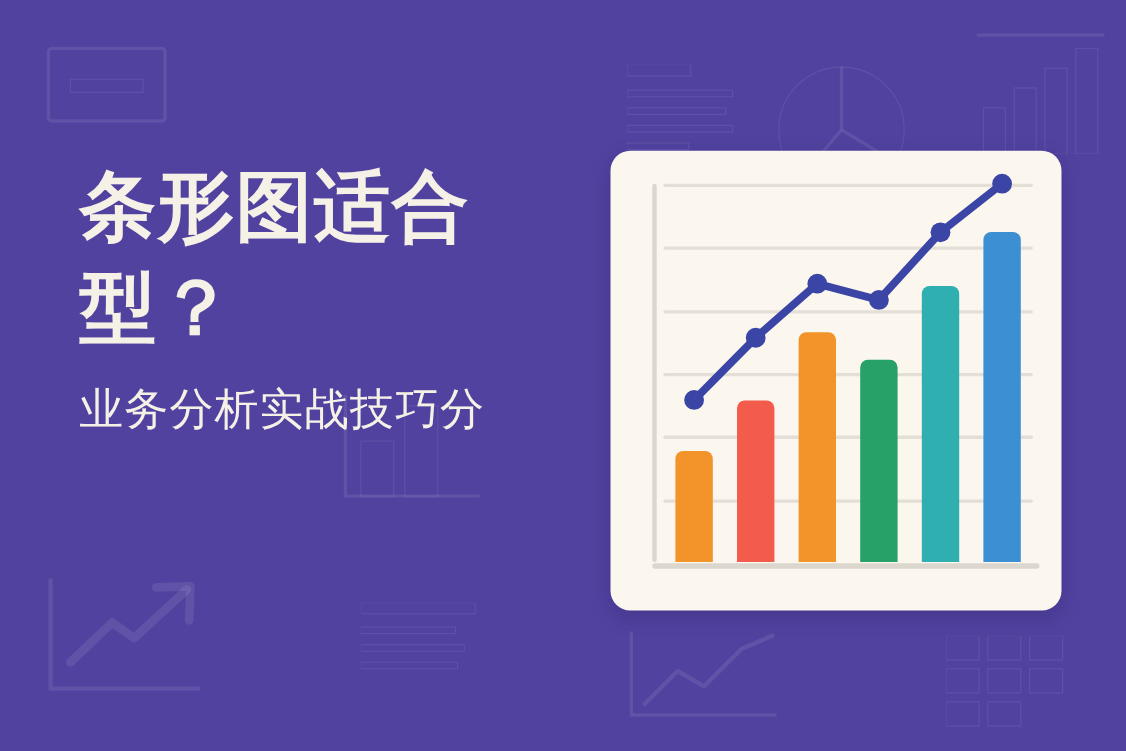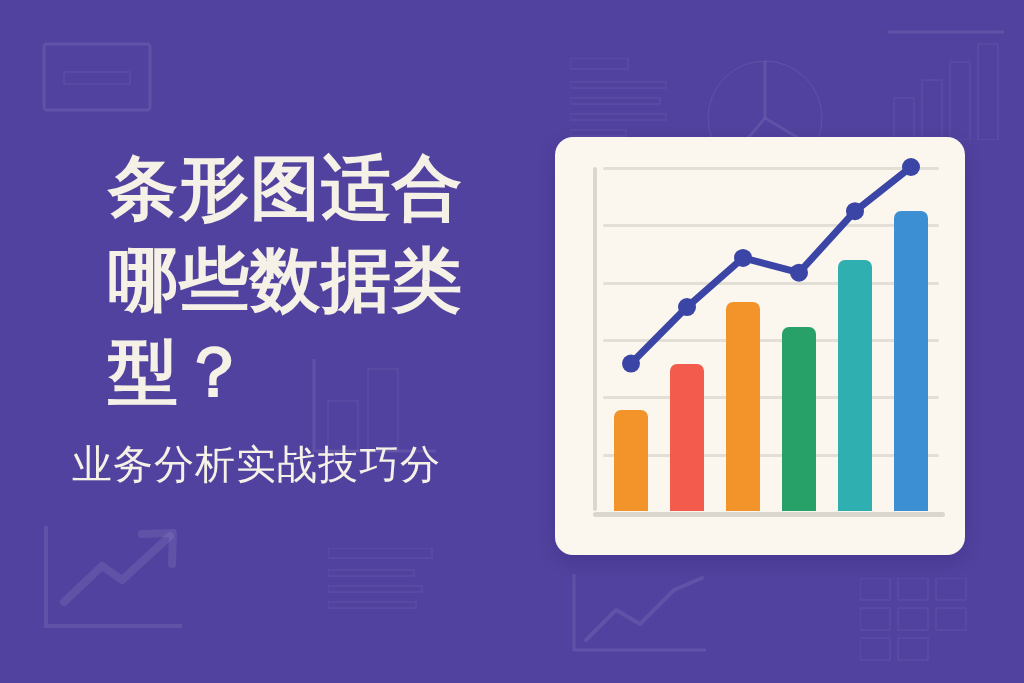--- a/index.html
+++ b/index.html
@@ -18,21 +18,20 @@
 
   
   #textblock{position:absolute;left:72px;top:142px;width:470px;}
   .title-line{
     color:#F6F1E6;
     font-size:70px;
     line-height:92px;
     font-weight:bold;
     letter-spacing:1px;
     white-space:nowrap;
-    margin-left:36px;
   }
   #subtitle{
     color:#F6F1E6;
     font-size:40px;
     line-height:48px;
     font-weight:normal;
     letter-spacing:1px;
     white-space:nowrap;
     margin-top:22px;
   }
@@ -117,21 +116,20 @@
       <rect x="38" y="30" width="30" height="22" fill="rgba(255,255,255,.06)" stroke="none"></rect>
       <rect x="76" y="30" width="30" height="22" fill="rgba(255,255,255,.06)" stroke="none"></rect>
       <rect x="0" y="60" width="30" height="22" fill="rgba(255,255,255,.06)" stroke="none"></rect>
       <rect x="38" y="60" width="30" height="22" fill="rgba(255,255,255,.06)" stroke="none"></rect>
     </svg>
 
   </div>
 
   <div id="textblock">
     <div class="title-line">条形图适合</div>
-    <div class="title-line">哪些数据类</div>
     <div class="title-line">型？</div>
     <div id="subtitle">业务分析实战技巧分</div>
   </div>
 
   <div id="card">
     <div id="plot">
       <div id="axis-y"></div>
       <div id="axis-x"></div>
       <div id="gridlines">
           <div class="gridline" style="top: 0px;"></div>

